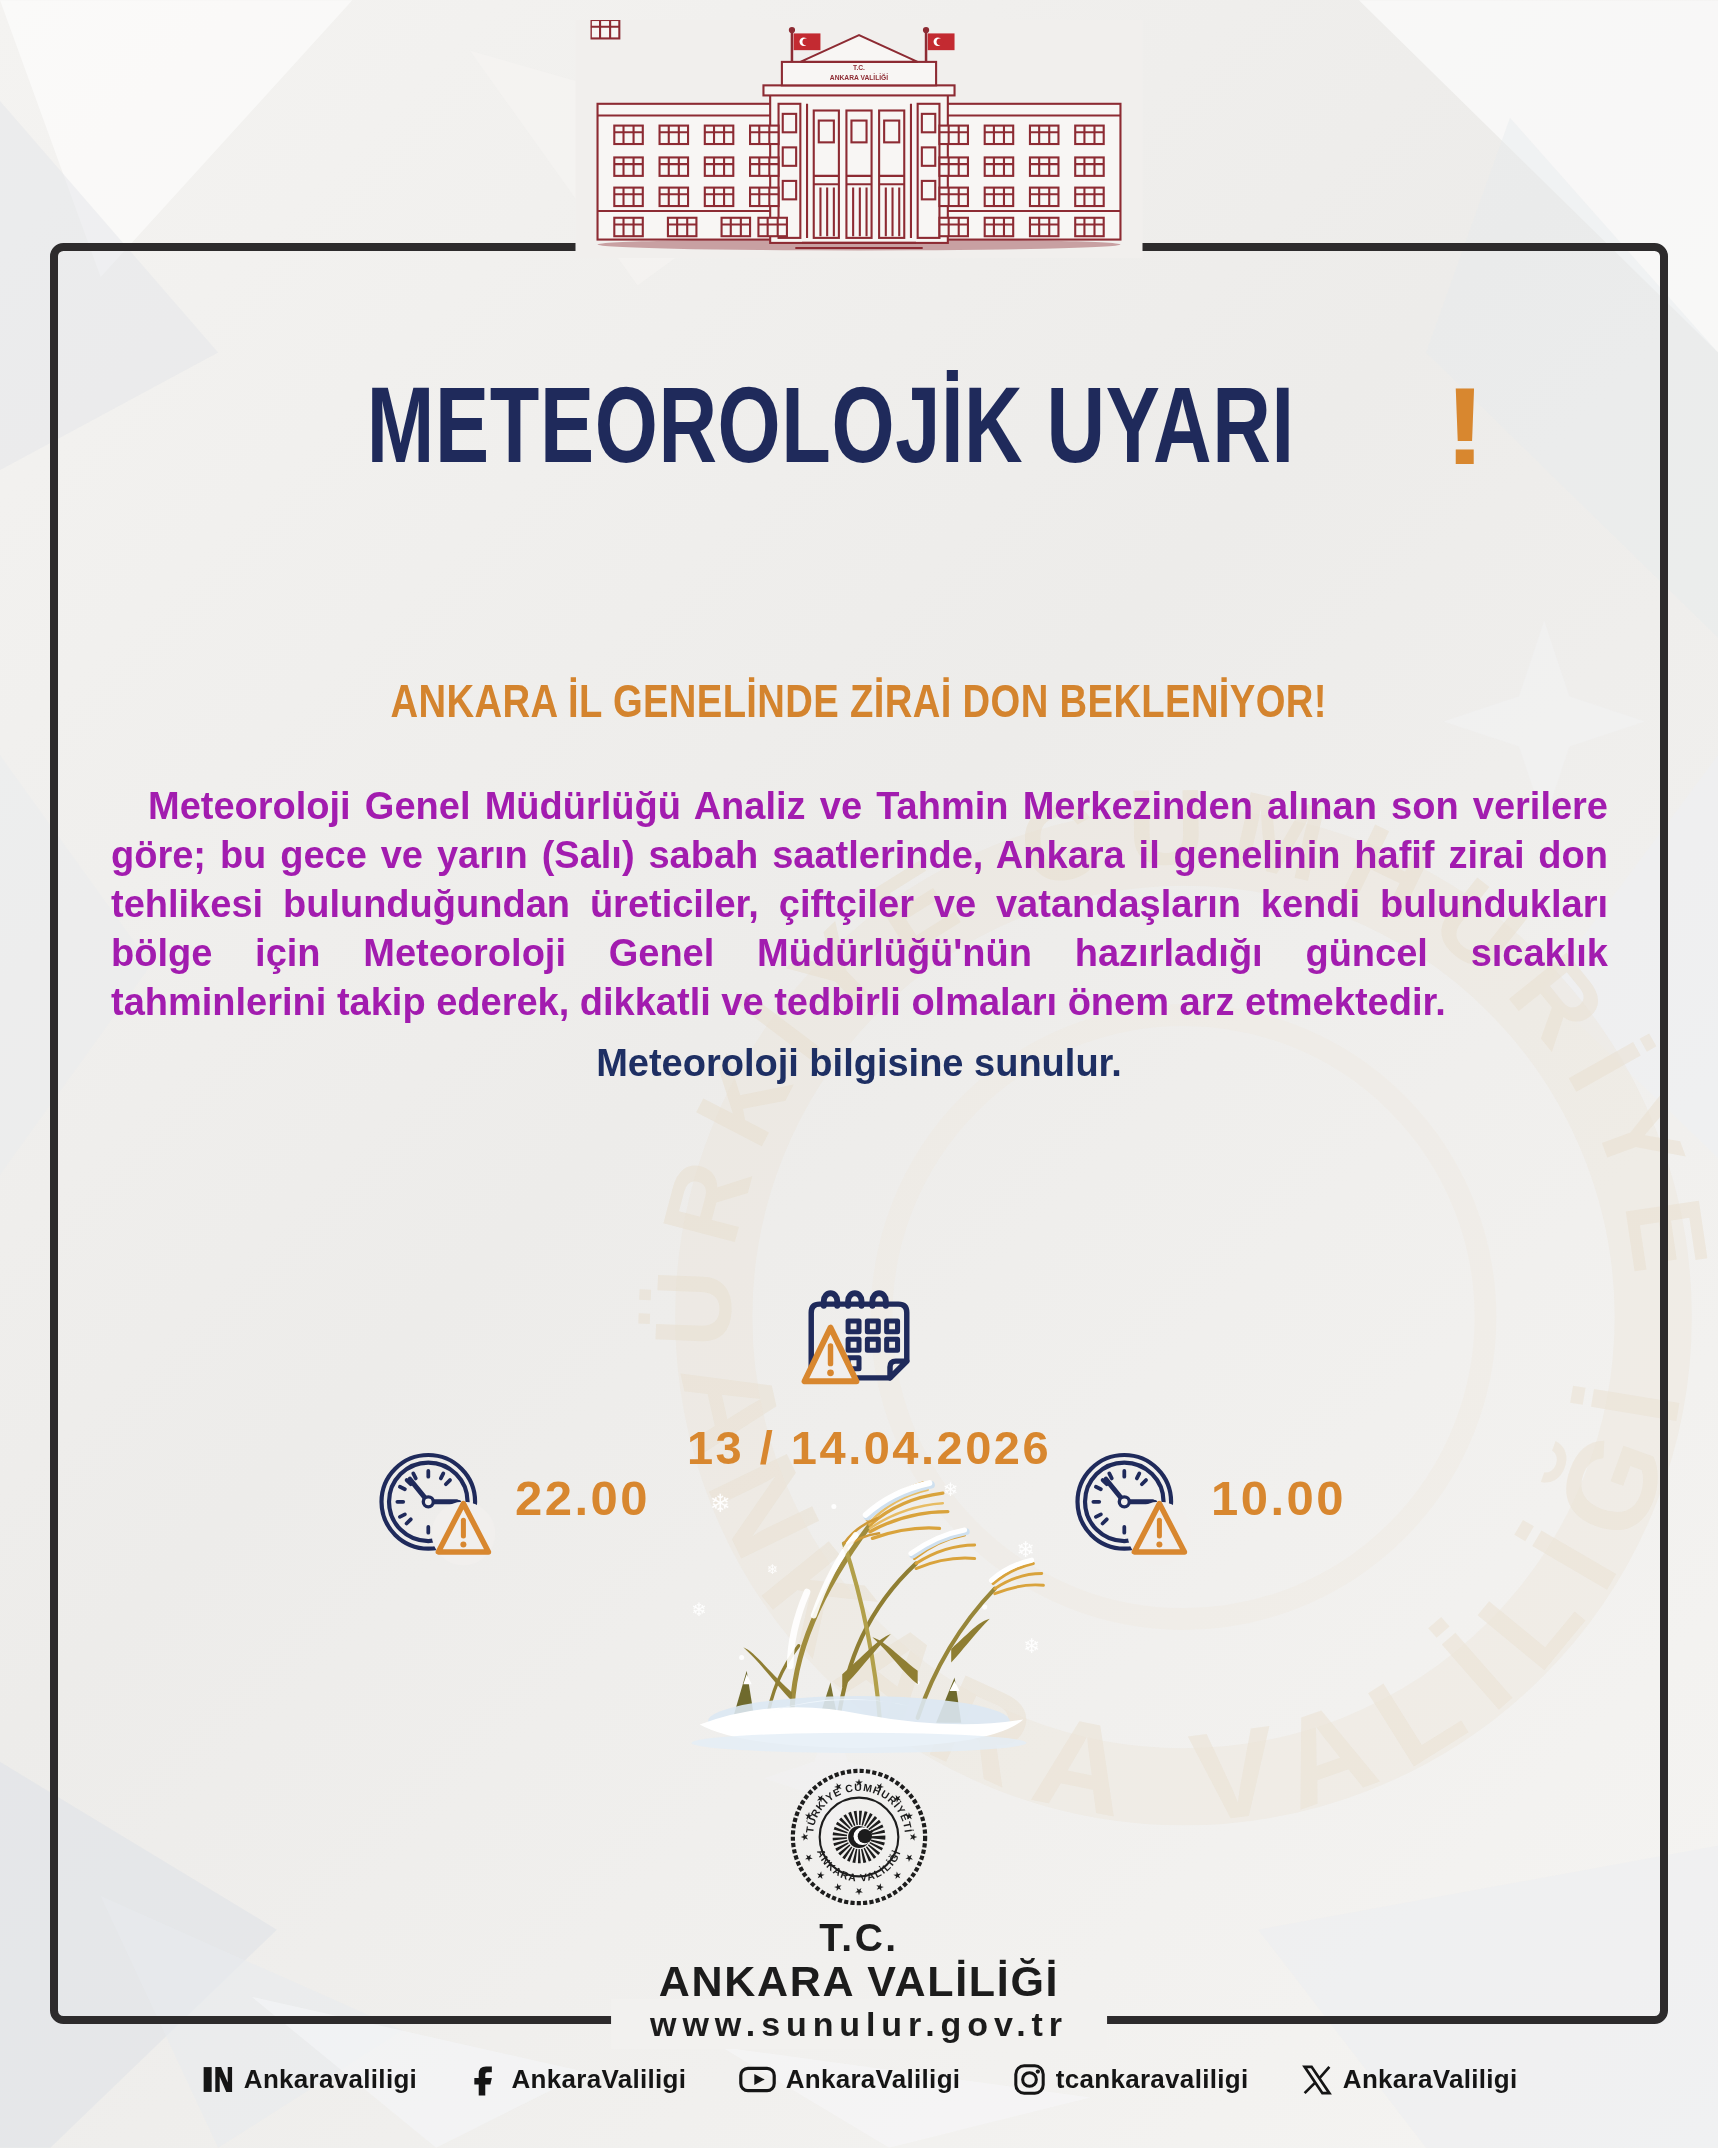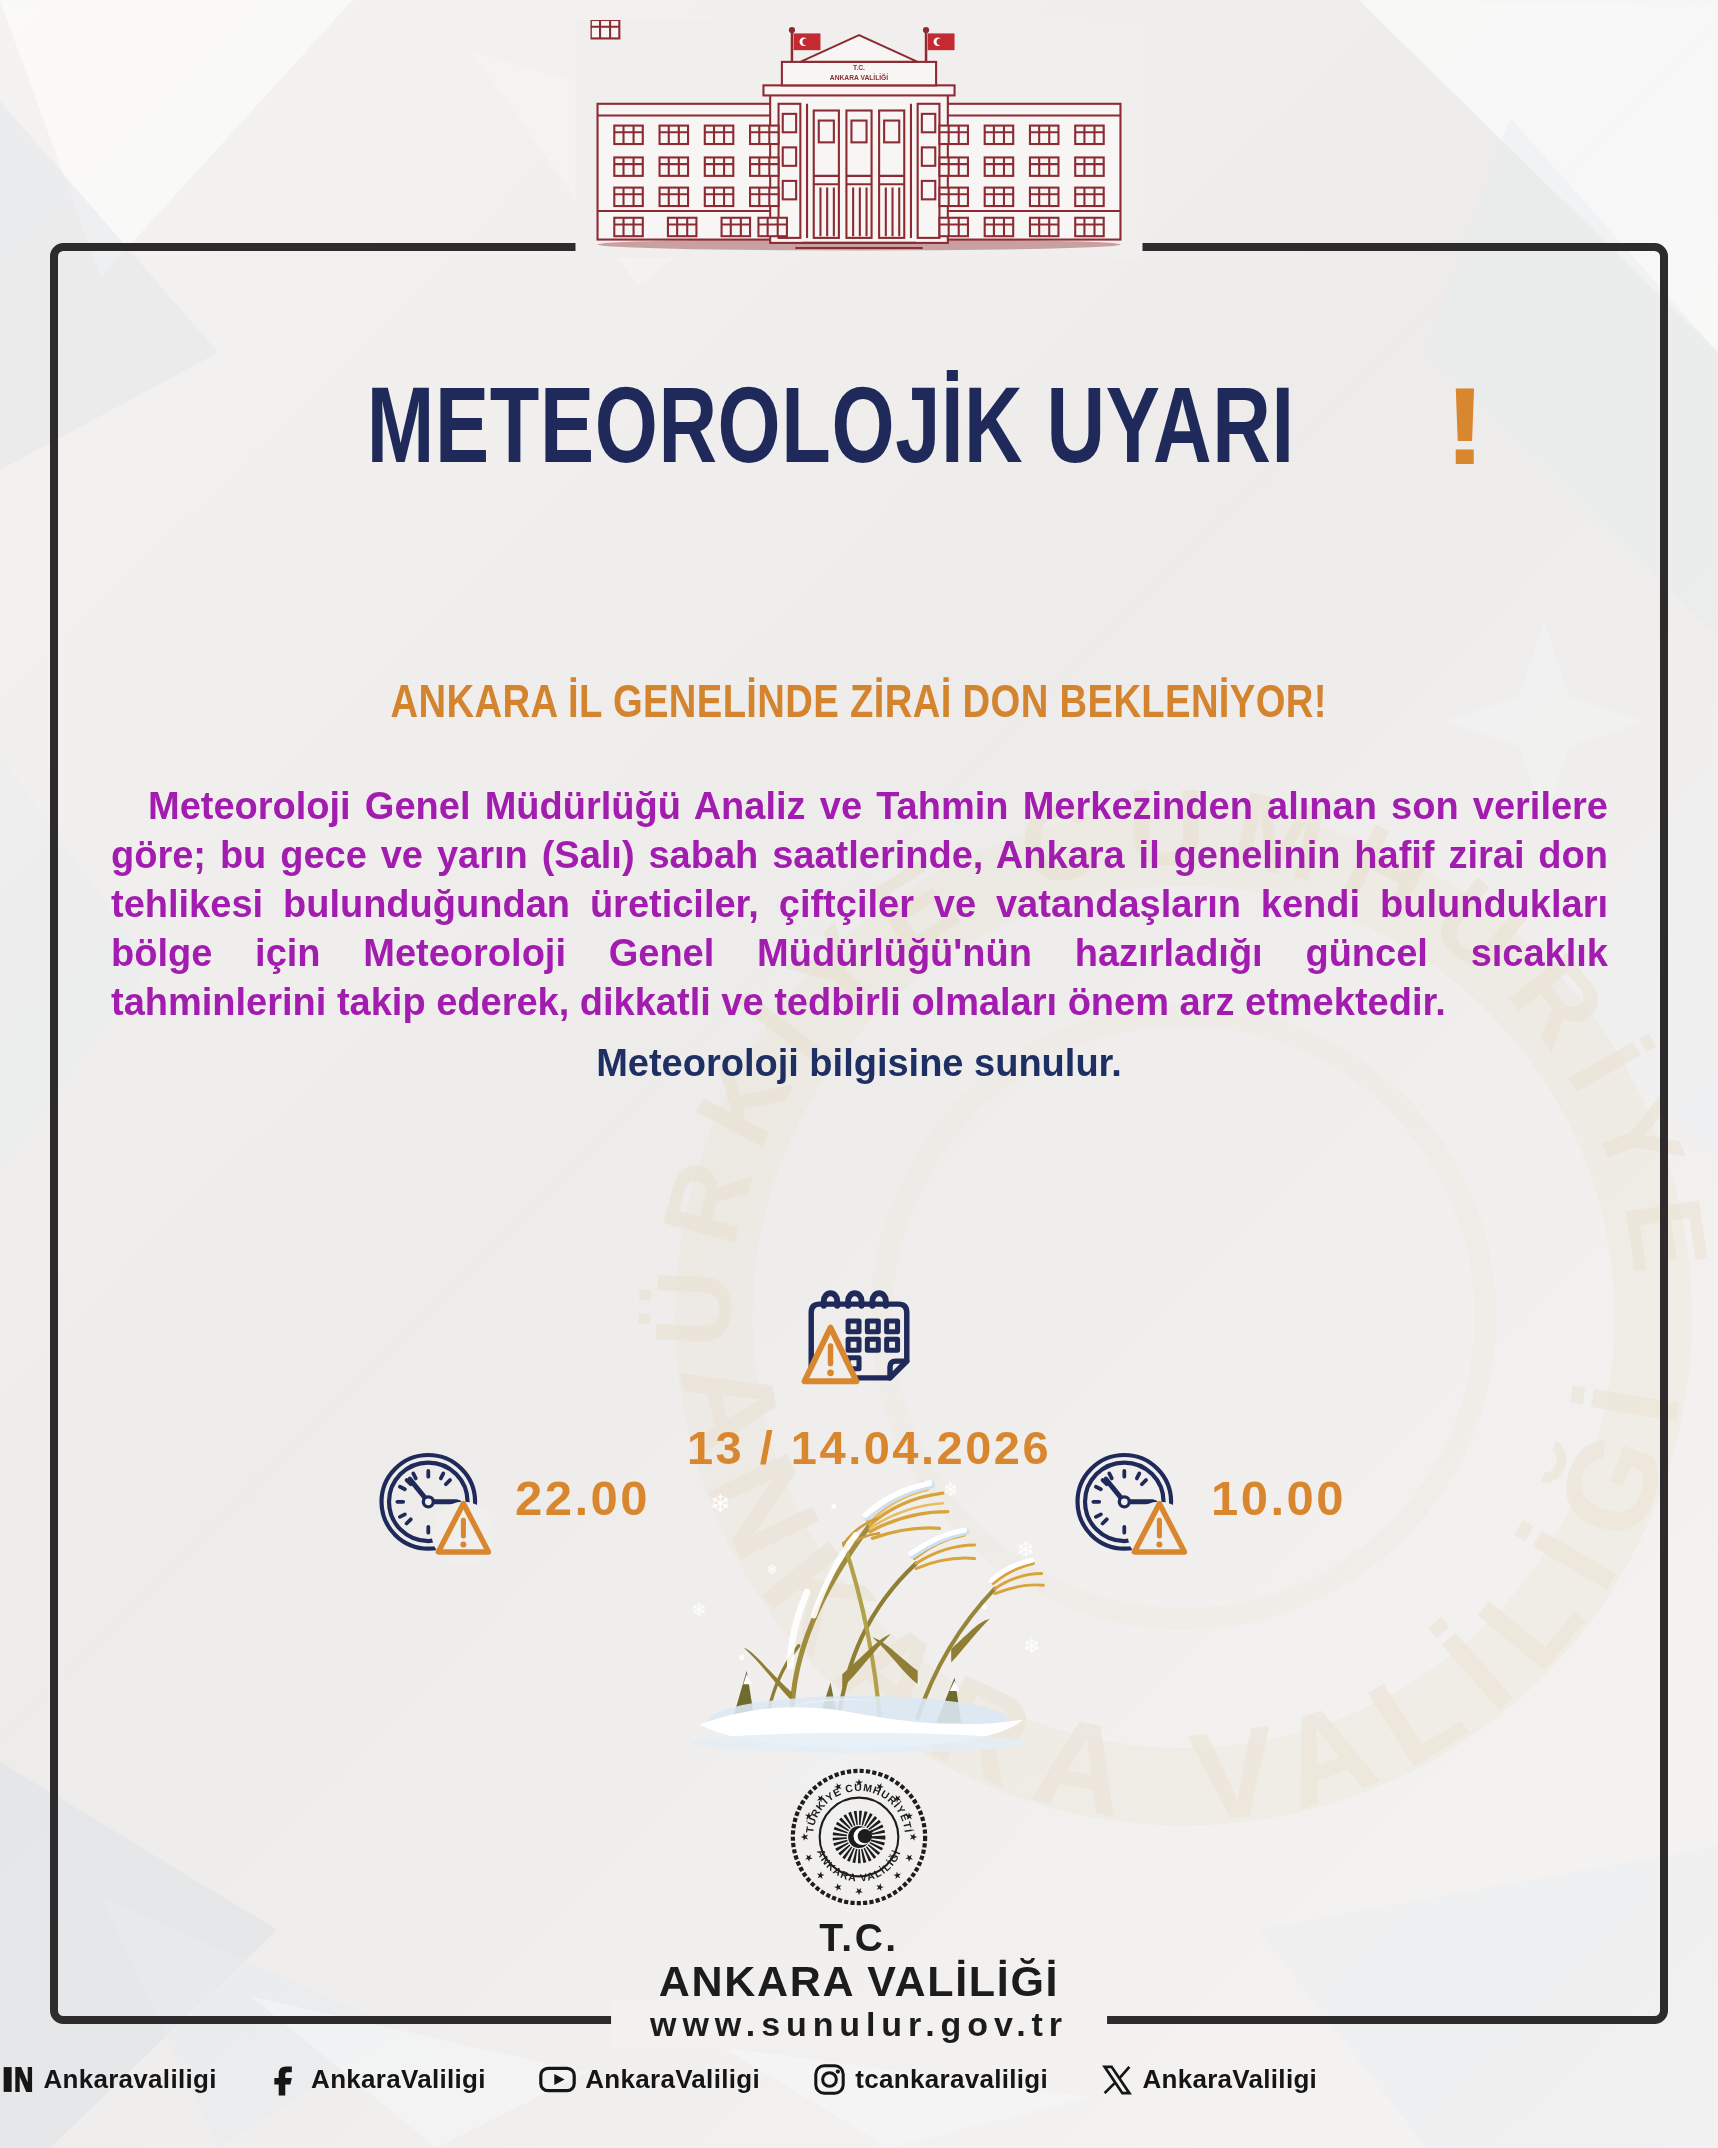--- a/index.html
+++ b/index.html
@@ -61,21 +61,21 @@
   .plant{top:1473px;z-index:4;}
   
   .seal{top:1765px;z-index:4;}
   .org1{top:1916px;width:100%;text-align:center;font-size:39px;font-weight:bold;color:#1c1c1c;letter-spacing:2.5px;z-index:4;}
   .org2{top:1957px;width:100%;text-align:center;font-size:43px;font-weight:bold;color:#1c1c1c;letter-spacing:1.7px;z-index:4;}
   .website{
     top:1999px;z-index:5;background:#f2f1ef;padding:0 39px;height:50px;line-height:50px;
     font-size:34px;font-weight:bold;color:#1c1c1c;letter-spacing:5.9px;white-space:nowrap;
   }
   
-  .social-row{top:2062px;width:100%;display:flex;align-items:center;gap:52px;z-index:4;}
+  .social-row{top:2062px;width:100%;display:flex;justify-content:center;align-items:center;gap:52px;z-index:4;}
   .social-item{display:flex;align-items:center;gap:8.4px;}
   .social-handle{font-size:26px;font-weight:bold;color:#151515;letter-spacing:0.3px;}
   
   .bg-shards{left:0;top:0;z-index:0;pointer-events:none;}
   .watermark{left:554px;top:604px;z-index:1;pointer-events:none;opacity:.55;}
 </style>
 </head>
 <body>
 
 <div class="canvas">

